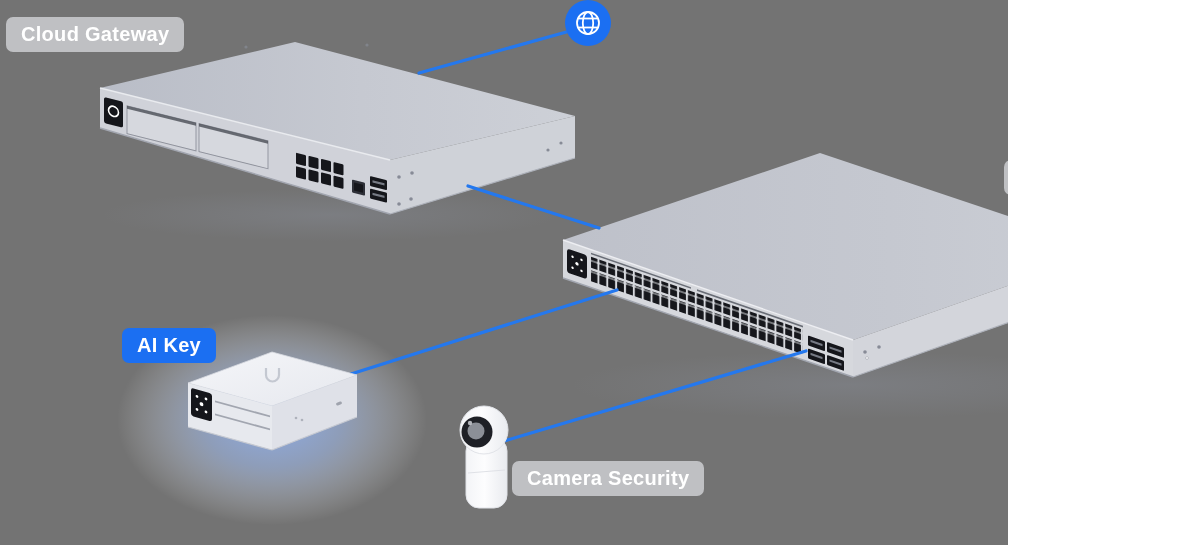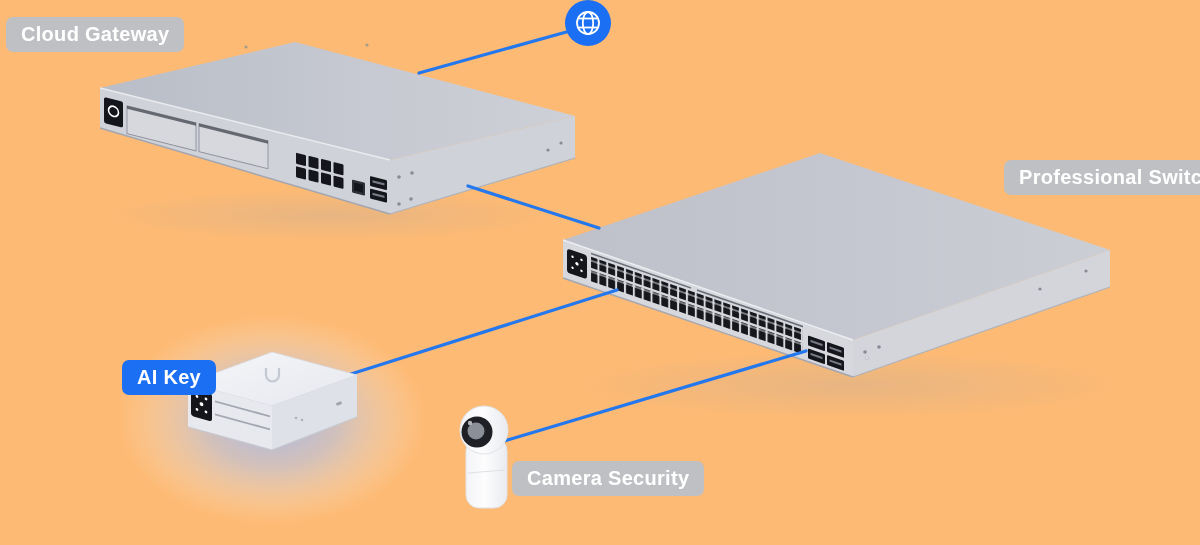--- a/index.html
+++ b/index.html
@@ -1,37 +1,37 @@
 <!DOCTYPE html>
 <html><head>
 <meta charset="utf-8">
 <style>
   html,body{margin:0;padding:0;background:#ffffff;}
   .stage{
     position:relative;
-    width:1200px;height:545px;
-    background:#fdba74;
+    width:1008px;height:545px;
+    background:#737373;
     overflow:hidden;
     font-family:"Liberation Sans", sans-serif;
   }
   .stage svg{position:absolute;left:0;top:0;}
   .badge{
     position:absolute;
     color:#ffffff;
     font-weight:bold;
     font-size:20px;
     line-height:1;
     padding:7px 15px 8px;
     border-radius:7px;
     letter-spacing:.3px;
     white-space:nowrap;
     user-select:none;
   }
   .badge--gray{background:#BFC0C3;}
-  .badge--blue{background:#1B6FF2;margin-top:32px;}
+  .badge--blue{background:#1B6FF2;}
   .badge--cloud-gateway{left:6px;top:17px;}
   .badge--professional-switch{left:1004px;top:160px;}
   .badge--ai-key{left:122px;top:328px;}
   .badge--camera-security{left:512px;top:461px;}
 </style>
 </head>
 <body>
 
 <div class="stage">
 

